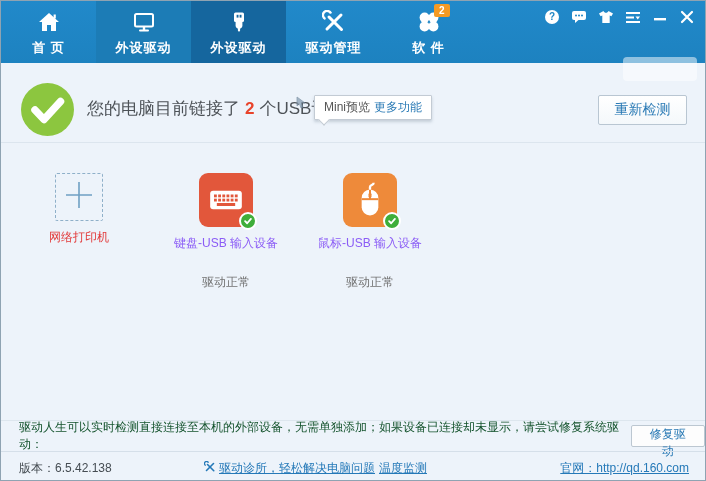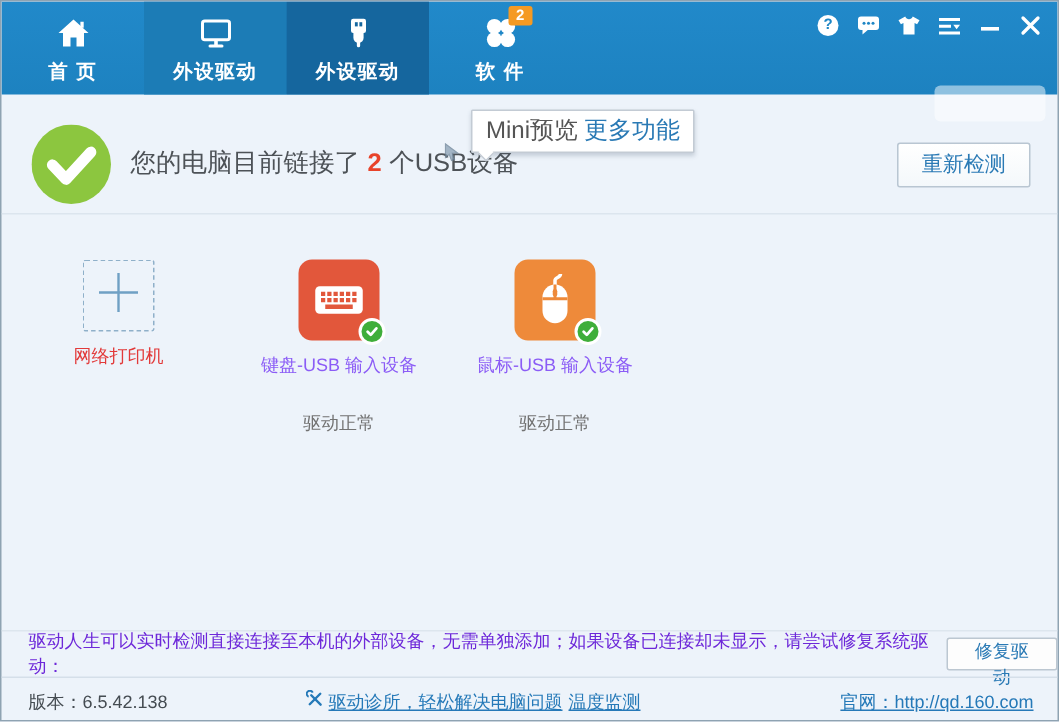--- a/index.html
+++ b/index.html
@@ -47,23 +47,23 @@
     background:linear-gradient(#ffffff,#f4f8fb); border:1px solid #b9c6d2;
     color:#2a7ab5; font-size:14px; border-radius:2px; cursor:pointer;
     font-family:Liberation Mono, monospace;
   }
   .mini-pill {
     position:absolute; top:-6px; right:8px; width:74px; height:24px;
     background:rgba(255,255,255,.5); border-radius:4px;
   }
   
   .tooltip {
-    position:absolute; left:313px; top:10px; background:#fff;
+    position:absolute; left:313px; top:32px; background:#fff;
     border:1px solid #c3cbd4; box-shadow:0 2px 3px rgba(80,100,120,.25);
-    padding:3px 9px; font-size:16px; color:#555; white-space:nowrap; border-radius:1px;
+    padding:3px 9px; font-size:12px; color:#555; white-space:nowrap; border-radius:1px;
   }
   .tooltip a { color:#2a7ab5; margin-left:4px; }
   .tooltip .tail {
     position:absolute; left:5px; bottom:-5px; width:8px; height:8px; background:#fff;
     border-left:1px solid #c3cbd4; border-bottom:1px solid #c3cbd4;
     transform:rotate(-45deg);
   }
   .cursor-glyph { position:absolute; left:295px; top:32px; opacity:.75; }
   
   .devices { position:absolute; top:172px; left:46px; display:flex; align-items:flex-start;gap:40px; }
@@ -85,21 +85,21 @@
     background:#3fae3a; border:2px solid #fff; display:flex; align-items:center; justify-content:center;
   }
   .tile-label { margin-top:8px; font-size:12px; color:#8b5cf6; white-space:nowrap; }
   .tile-label.red { color:#e23a3a; }
   .tile-status { margin-top:22px; font-size:12px; color:#737373; }
   
   .hint-row {
     position:absolute; top:419px; left:0; width:100%; height:31px;
     border-top:1px solid #dde6ee; display:flex; align-items:center; padding-left:18px;
   }
-  .hint-text { font-size:12px; color:#6d28d9; }
+  .hint-text { font-size:12px; color:#14532d; }
   .repair-btn {
     margin-left:10px; height:22px; padding:0 13px; background:#fdfdfd;
     border:1px solid #bcc7d1; color:#2a7ab5; font-size:12px; cursor:pointer;
     border-radius:2px; font-family:inherit;
   }
   
   .footer {
     position:absolute; top:450px; left:0; width:100%; height:30px;
     border-top:1px solid #d5dfe9;
   }
@@ -138,20 +138,30 @@
       <span class="tab-icon">
         <svg width="24" height="24" viewBox="0 0 24 24">
             <rect x="7" y="2.5" width="10" height="9.5" rx="1.5" fill="#fff"></rect>
             <rect x="9.6" y="4.8" width="1.9" height="2.8" fill="#15669e"></rect>
             <rect x="12.6" y="4.8" width="1.9" height="2.8" fill="#15669e"></rect>
             <path d="M8.6 12 h6.8 v3.2 a3.4 3.4 0 0 1 -6.8 0 Z" fill="#fff"></path>
             <rect x="10.9" y="16.5" width="2.2" height="5" rx="1" fill="#fff"></rect>
           </svg>
       </span>
       <span class="tab-label">外设驱动</span>
+    </div>
+    <div class="tab">
+      <span class="tab-icon">
+        <svg width="24" height="24" viewBox="0 0 24 24">
+            <path d="M9 3.5 A4.2 4.2 0 1 0 3.5 9" fill="none" stroke="#fff" stroke-width="2.4"></path>
+            <line x1="7" y1="7" x2="19.5" y2="19.5" stroke="#fff" stroke-width="3" stroke-linecap="round"></line>
+            <line x1="19" y1="5" x2="5" y2="19" stroke="#fff" stroke-width="3" stroke-linecap="round"></line>
+          </svg>
+      </span>
+      <span class="tab-label">驱动管理</span>
     </div>
     <div class="tab">
       <span class="tab-icon">
         <svg width="26" height="26" viewBox="0 0 26 26">
             <circle cx="8.6" cy="8.6" r="5" fill="#fff"></circle>
             <circle cx="17.4" cy="8.6" r="5" fill="#fff"></circle>
             <circle cx="8.6" cy="17.4" r="5" fill="#fff"></circle>
             <circle cx="17.4" cy="17.4" r="5" fill="#fff"></circle>
           </svg>
       </span>

